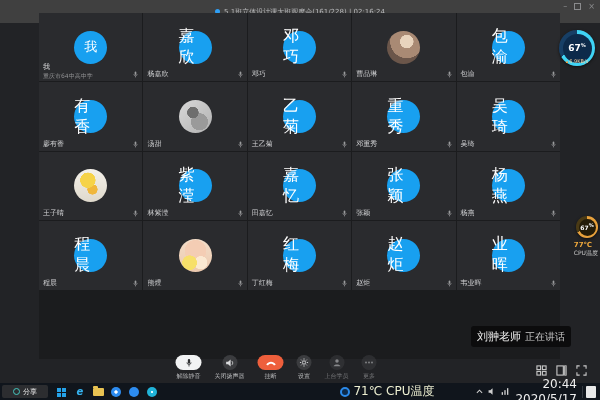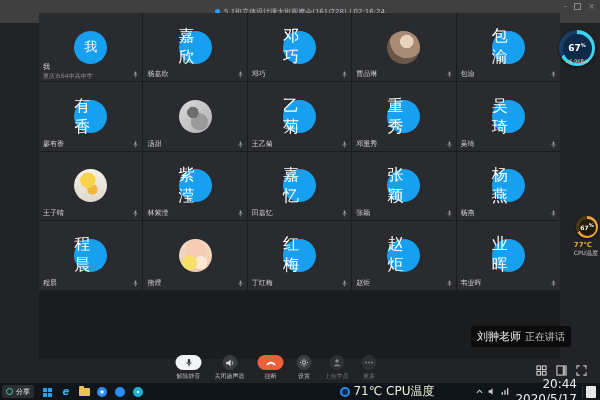--- a/index.html
+++ b/index.html
@@ -72,21 +72,21 @@
   .ring.small{width:22px;height:22px;}
   .ring-inner.small{width:17px;height:17px;background:#241c08;}
   .ring-inner.small .big{font-size:6px;}
   .temp-side{display:flex;flex-direction:column;line-height:1.2;}
   .temp-side .tval{font-size:7px;color:#f0a93c;font-weight:bold;}
   .temp-side .tlab{font-size:6px;color:#c9c9c9;}
 
   
   .taskbar{position:absolute;left:0;right:0;bottom:0;height:17px;background:#10151c;
     display:flex;align-items:center;}
-  .share-chip{height:13px;background:#2c2d30;border-radius:2px;margin:0 3px 0 2px;padding:0 4px;
+  .share-chip{height:13px;background:#2c2d30;border-radius:2px;margin:0 3px 0 2px;padding:0 11px;
     display:flex;align-items:center;gap:3px;font-size:7px;color:#e2e2e2;}
   .share-chip .chip-ic{width:5px;height:5px;border-radius:50%;border:1px solid #46c8c0;}
   .start{width:20px;height:17px;display:flex;align-items:center;justify-content:center;}
   .win-logo{width:4px;height:4px;background:#25a2e9;box-shadow:5px 0 #25a2e9,0 5px #25a2e9,5px 5px #25a2e9;margin:-4px 4px 0 0;}
   .tb-app{width:18px;height:17px;display:flex;align-items:center;justify-content:center;}
   .app-e{color:#35b3f0;font-size:10px;font-style:italic;font-weight:bold;line-height:1;}
   .app-folder{width:11px;height:8px;background:#e8c252;border-radius:1px;position:relative;}
   .app-folder:before{content:"";position:absolute;left:0;top:-2px;width:5px;height:2px;background:#e8c252;border-radius:1px 1px 0 0;}
   .app-circle{width:10px;height:10px;border-radius:50%;}
   .c-blue{background:radial-gradient(circle at 50% 50%,#fff 0 22%,#2d8cf0 23%);}

